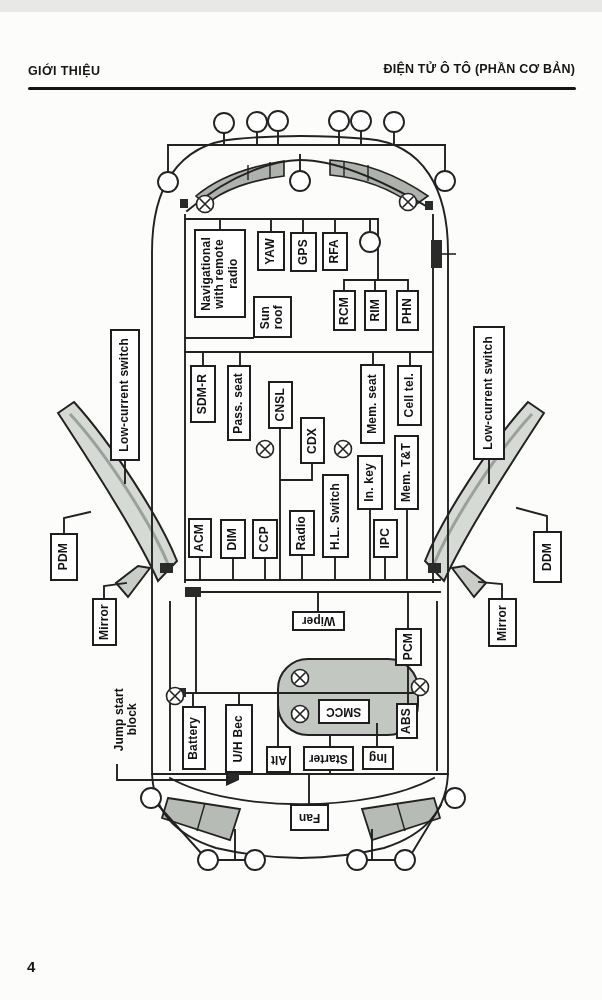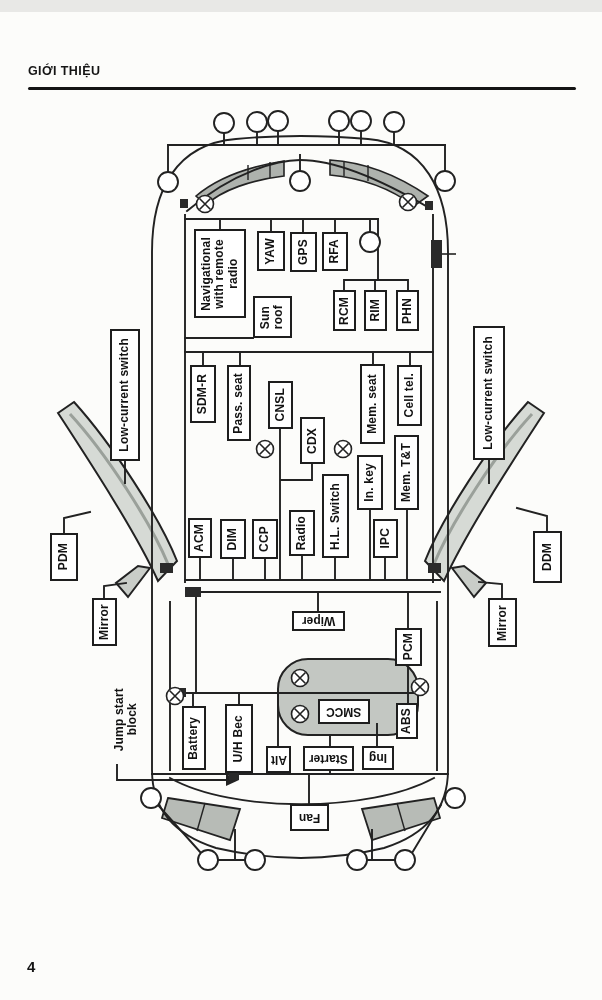--- a/index.html
+++ b/index.html
@@ -24,20 +24,21 @@
              font-size:17.5px;font-weight:600;line-height:1.58;color:#0d0d0d;
              text-align:justify;text-indent:66px;letter-spacing:.1px;}
   .page-number{position:absolute;left:27px;top:946px;font-size:15px;font-weight:700;}
 </style>
 </head>
 <body>
 
 <div class="page">
 
   <div class="hdr-left">GIỚI THIỆU</div>
+  <div class="hdr-right">ĐIỆN TỬ Ô TÔ (PHẦN CƠ BẢN)</div>
   <div class="hdr-rule"></div>
 
   <div class="diagram">
 
     <svg width="602" height="875" viewBox="0 0 602 875">
       <defs>
         <g id="lamp" stroke="#222" stroke-width="1.6" fill="#fff">
           <circle r="8.5"></circle>
           <path d="M-5.5,-5.5 L5.5,5.5 M-5.5,5.5 L5.5,-5.5"></path>
         </g>

